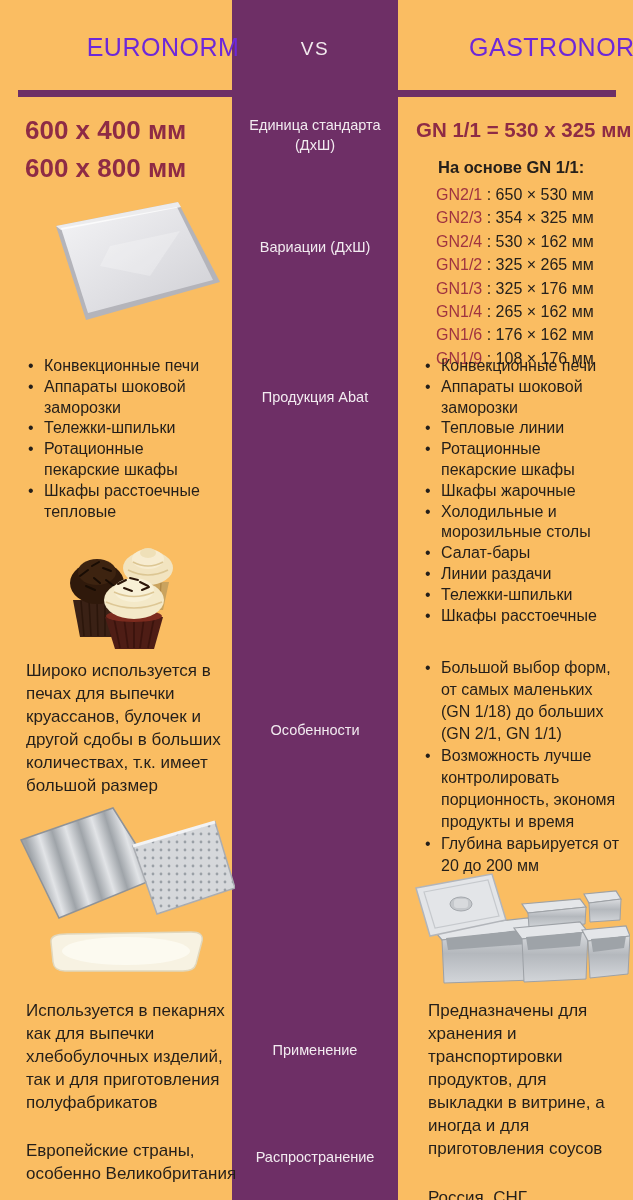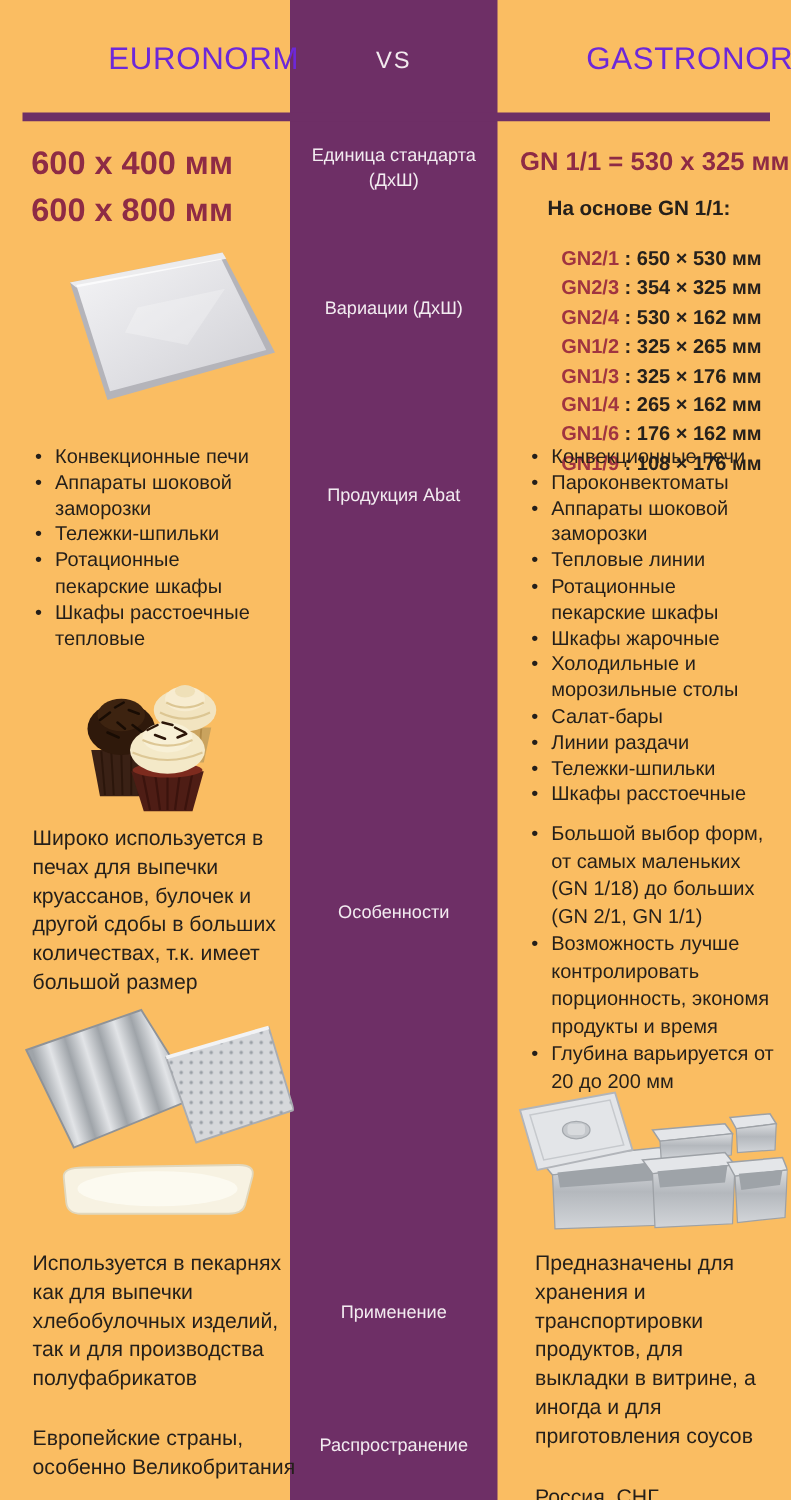--- a/index.html
+++ b/index.html
@@ -24,22 +24,22 @@
   .cat.c-var{top:238px;}
   .cat.c-prod{top:388px;}
   .cat.c-feat{top:721px;}
   .cat.c-app{top:1041px;}
   .cat.c-dist{top:1148px;}
 
   .unit-left{position:absolute;left:25px;top:111px;font-size:26px;line-height:38px;
              font-weight:600;color:#8E2B45;}
   .unit-right{position:absolute;left:416px;top:118px;font-size:20.5px;font-weight:700;color:#8E2B45;}
   .gn-intro{position:absolute;left:438px;top:158px;font-size:16.5px;font-weight:600;color:#25201b;}
-  .gn-list{position:absolute;left:436px;top:183px;list-style:none;margin:13px;padding:0;
-           font-size:16px;line-height:23.4px;font-weight:700;}
+  .gn-list{position:absolute;left:436px;top:183px;list-style:none;margin:0;padding:0;
+           font-size:16px;line-height:23.4px;font-weight:400;}
   .gn-label{color:#A03440;}
   .gn-value{color:#26211C;}
 
   ul.blist{list-style:none;margin:0;padding:0;font-size:16px;line-height:20.8px;color:#241F1A;}
   ul.blist li{position:relative;padding-left:17px;}
   ul.blist li::before{content:"•";position:absolute;left:1px;top:0;}
   ul.blist.spaced{line-height:22px;}
   .prod-left{position:absolute;left:27px;top:356px;width:184px;}
   .prod-right{position:absolute;left:424px;top:356px;width:190px;}
   .feat-right{position:absolute;left:424px;top:657px;width:196px;}
@@ -111,21 +111,20 @@
   <ul class="blist prod-left">
     <li>Конвекционные печи</li>
     <li>Аппараты шоковой заморозки</li>
     <li>Тележки-шпильки</li>
     <li>Ротационные пекарские шкафы</li>
     <li>Шкафы расстоечные тепловые</li>
   </ul>
 
   <ul class="blist prod-right">
     <li>Конвекционные печи</li>
-    <li>Пароконвектоматы</li>
     <li>Аппараты шоковой заморозки</li>
     <li>Тепловые линии</li>
     <li>Ротационные пекарские шкафы</li>
     <li>Шкафы жарочные</li>
     <li>Холодильные и морозильные столы</li>
     <li>Салат-бары</li>
     <li>Линии раздачи</li>
     <li>Тележки-шпильки</li>
     <li>Шкафы расстоечные</li>
   </ul>
@@ -233,19 +232,19 @@
       <polygon points="120,73 186,66 184,113 122,116" fill="url(#steelv)" stroke="#9da1a6" stroke-width="1"></polygon>
       <polygon points="124,71 180,66 178,80 126,84" fill="#9ea3a8"></polygon>
     </g>
     <g>
       <polygon points="180,64 224,60 228,70 186,75" fill="#e4e6e9" stroke="#9da1a6" stroke-width="1.2"></polygon>
       <polygon points="186,75 228,70 226,108 188,112" fill="url(#steelv)" stroke="#9da1a6" stroke-width="1"></polygon>
       <polygon points="189,73 224,70 222,82 191,86" fill="#9ea3a8"></polygon>
     </g>
   </svg>
 
-  <div class="para app-left">Используется в пекарнях как для выпечки хлебобулочных изделий, так и для производства полуфабрикатов</div>
+  <div class="para app-left">Используется в пекарнях как для выпечки хлебобулочных изделий, так и для приготовления полуфабрикатов</div>
   <div class="para app-right">Предназначены для хранения и транспортировки продуктов, для выкладки в витрине, а иногда и для приготовления соусов</div>
 
   <div class="para dist-left">Европейские страны, особенно Великобритания</div>
   <div class="para dist-right">Россия, СНГ</div>
 
 </div>
 
 </body></html>

